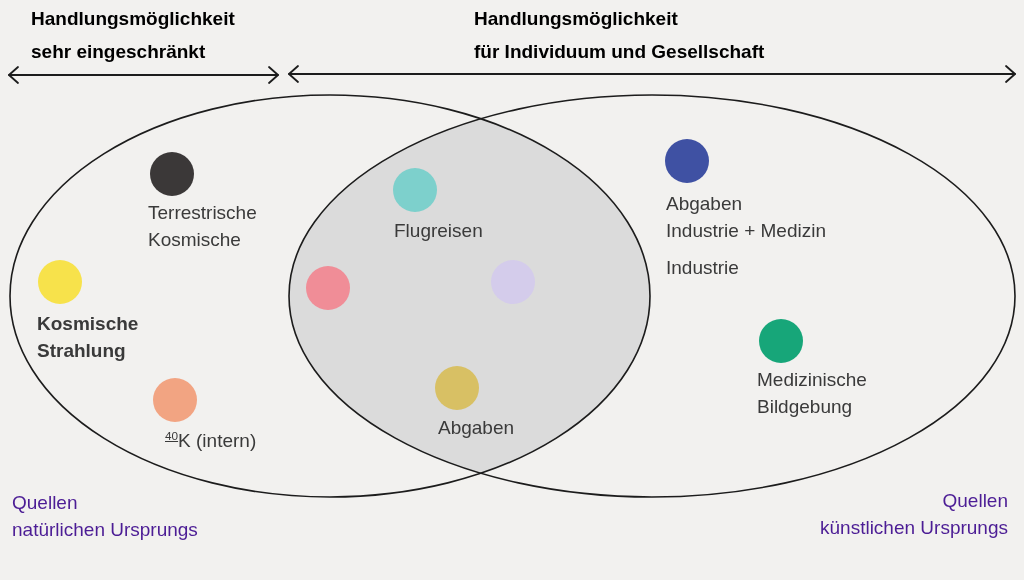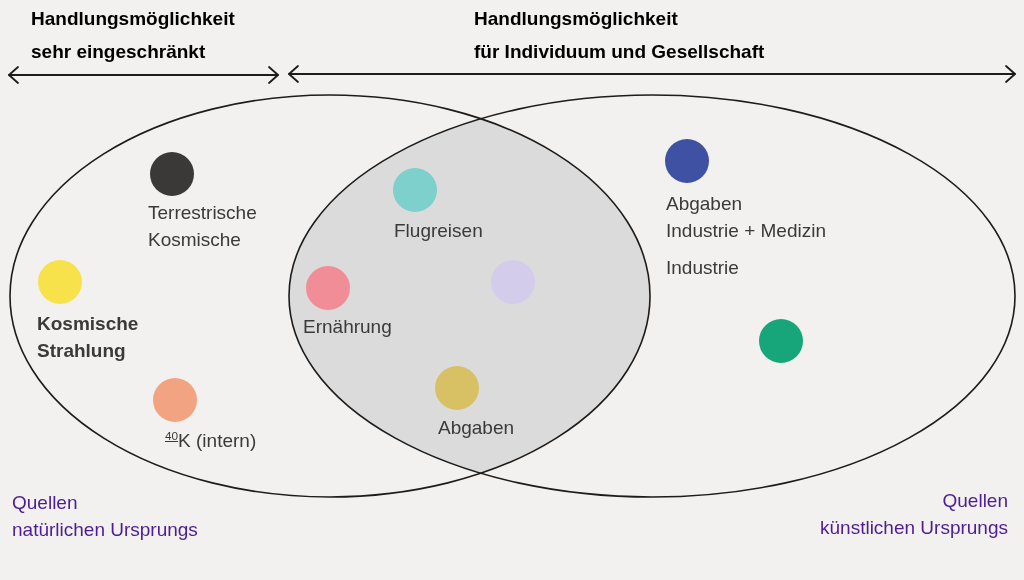--- a/index.html
+++ b/index.html
@@ -119,33 +119,34 @@
   <div class="item-label" style="left:37px; top:310px;font-weight:bold;">Kosmische
 Strahlung</div>
 
   <div class="dot" style="left: 153px; top: 378px; background-color: rgb(242, 164, 130);"></div>
   <div class="item-label" style="left:165px; top:427px;"><sup>40</sup><span>K (intern)</span></div>
 
   <div class="dot" style="left: 393px; top: 168px; background-color: rgb(125, 208, 204);"></div>
   <div class="item-label" style="left:394px; top:217px;">Flugreisen</div>
 
   <div class="dot" style="left: 306px; top: 266px; background-color: rgb(240, 141, 151);"></div>
-  <div class="item-label" style="left:303px; top:313px;">Ernährung</div>
 
   <div class="dot" style="left: 491px; top: 260px; background-color: rgb(212, 204, 235);"></div>
 
   <div class="dot" style="left: 435px; top: 366px; background-color: rgb(216, 192, 100);"></div>
   <div class="item-label" style="left:438px; top:414px;">Abgaben</div>
 
   <div class="dot" style="left: 665px; top: 139px; background-color: rgb(63, 81, 163);"></div>
   <div class="item-label" style="left:666px; top:190px;">Abgaben
 Industrie + Medizin</div>
 
   <div class="item-label" style="left:666px; top:254px;">Industrie</div>
 
   <div class="dot" style="left: 759px; top: 319px; background-color: rgb(23, 166, 121);"></div>
+  <div class="item-label" style="left:757px; top:366px;">Medizinische
+Bildgebung</div>
 
   <div class="footer-label" style="left:12px; top:489px;">Quellen
 natürlichen Ursprungs</div>
   <div class="footer-label footer-right" style="right:16px; top:487px;">Quellen
 künstlichen Ursprungs</div>
 
 </div>
 
 </body></html>

